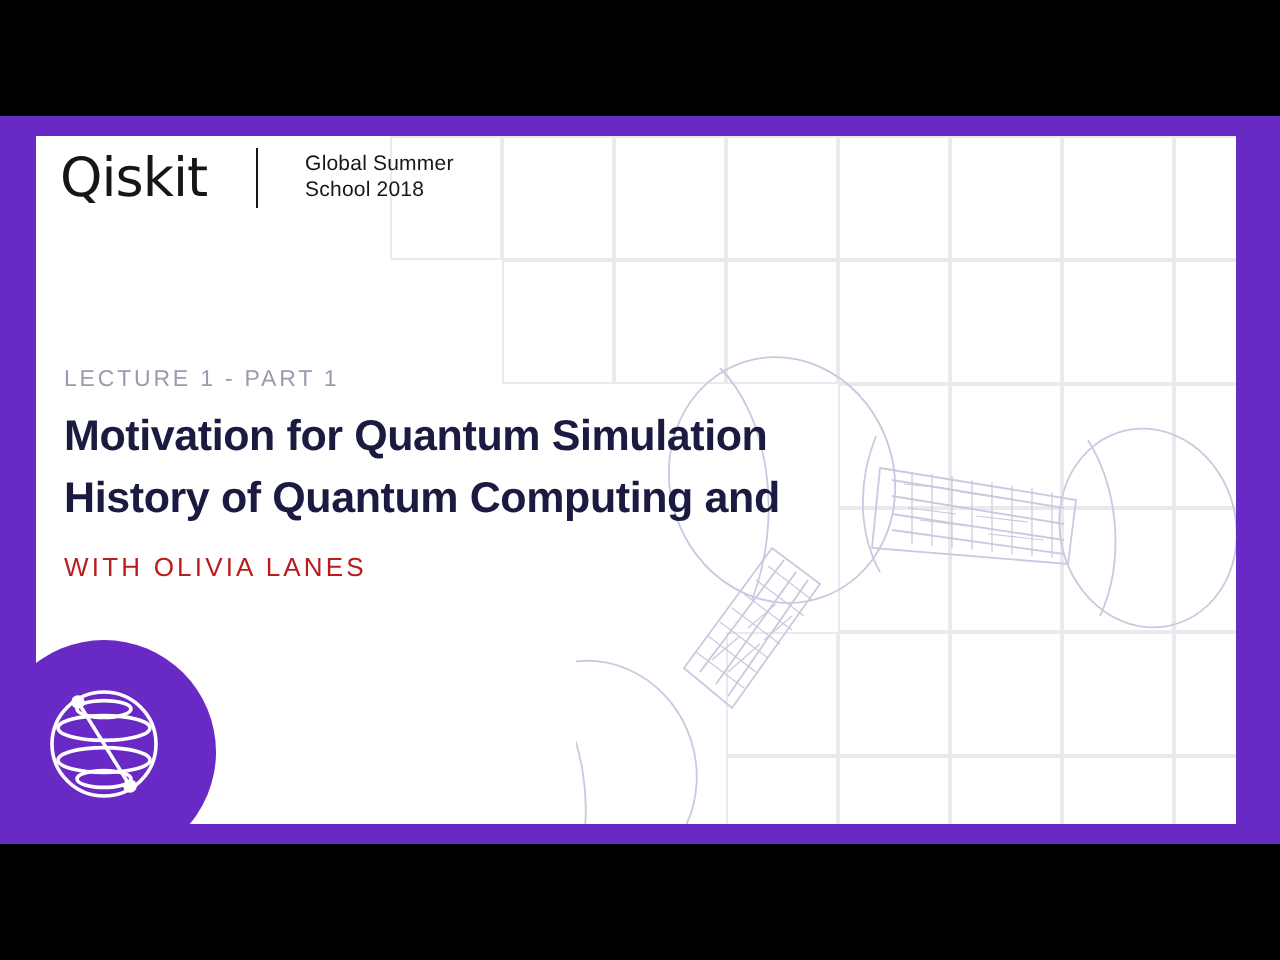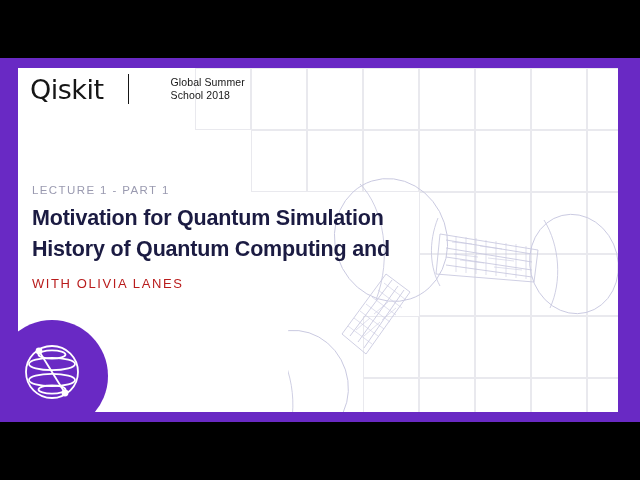--- a/index.html
+++ b/index.html
@@ -95,21 +95,20 @@
   #logo-divider {
     width: 1px;
     height: 30px;
     background: #161616;
   }
   #logo-subtitle {
     color: #161616;
     font-size: 10.5px;
     line-height: 13px;
     letter-spacing: 0.1px;
-    margin-left: 18px;
   }
 
   
   #eyebrow {
     position: absolute;
     left: 14px;
     top: 116px;
     font-size: 11.5px;
     letter-spacing: 1.4px;
     color: #9a9ab0;

